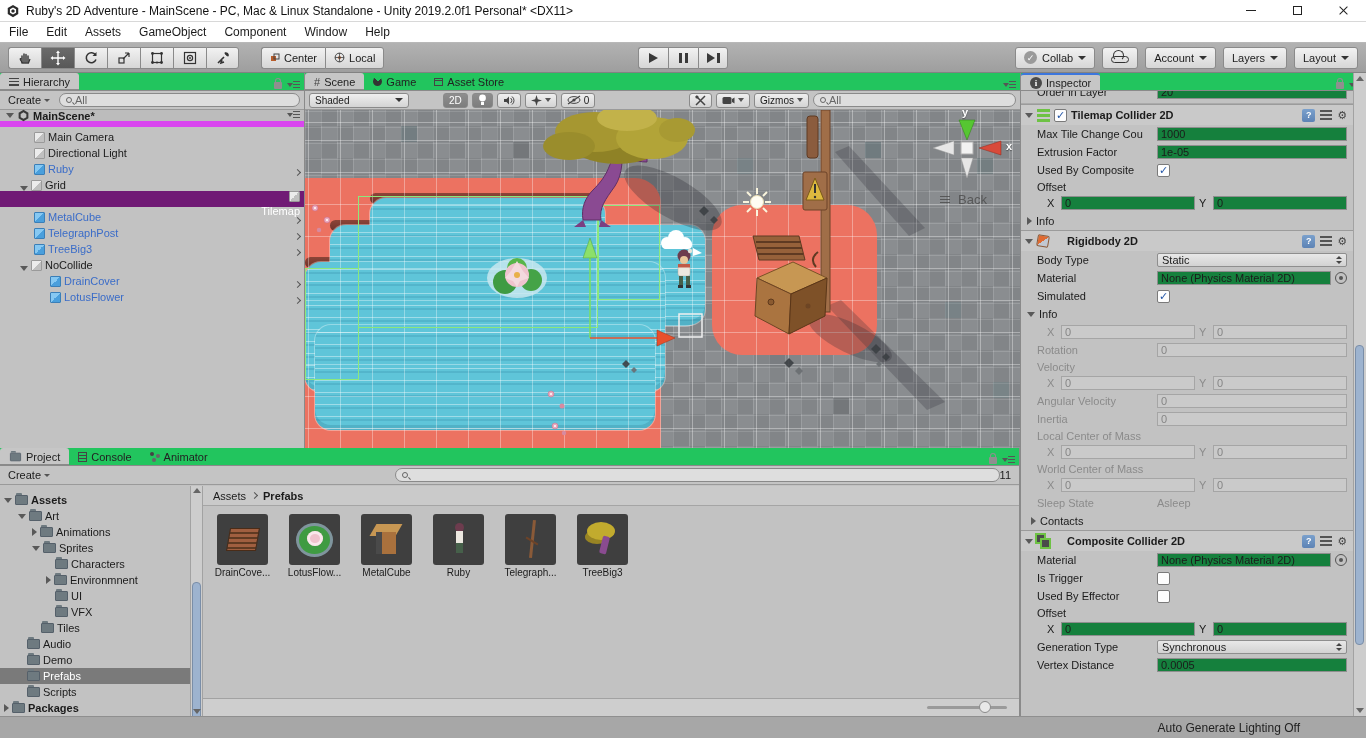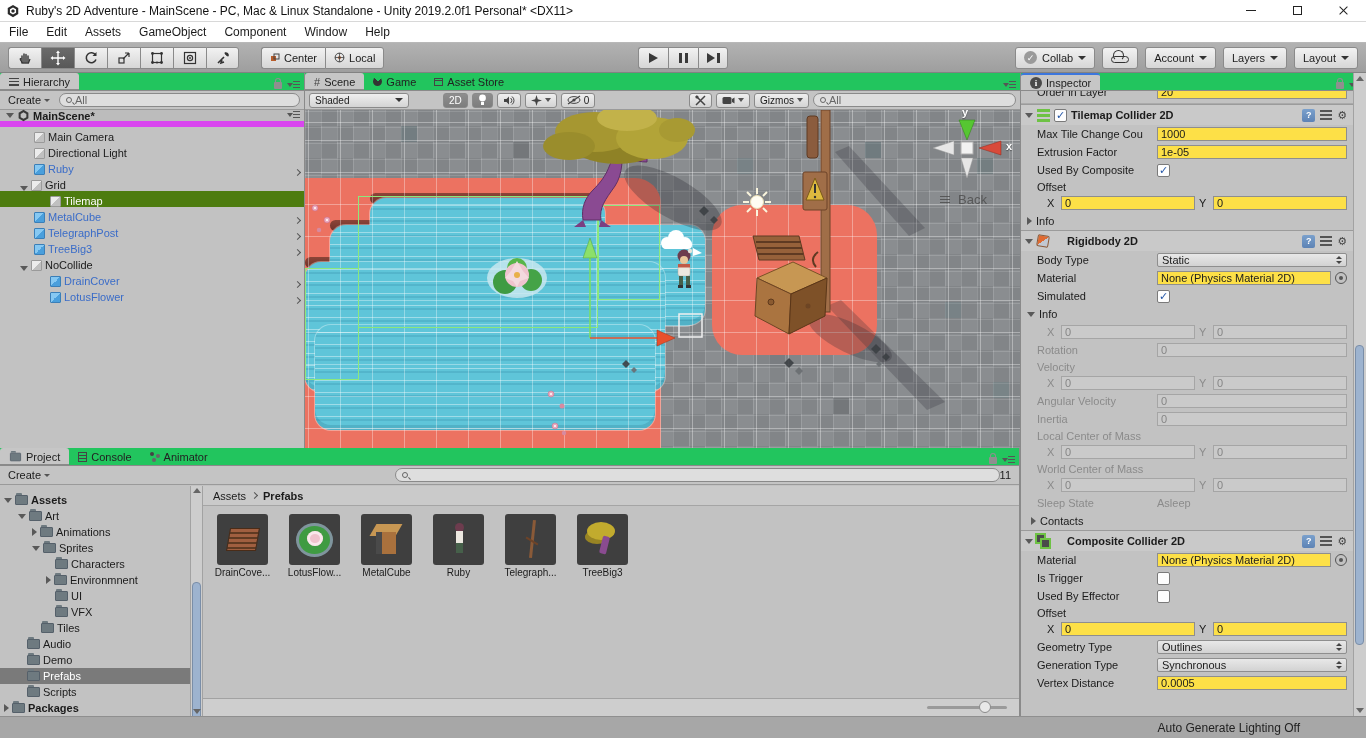--- a/index.html
+++ b/index.html
@@ -76,21 +76,21 @@
   .fold.closed { border-top:4px solid transparent; border-bottom:4px solid transparent; border-left:5px solid #595959;}
   .chev { width:5px; height:5px; border-right:1px solid #555; border-top:1px solid #555; transform:rotate(45deg); display:inline-block;}
 
   
   .hierarchy { position:absolute; left:0; top:73px; width:305px; height:375px; background:#c2c2c2; border-right:1px solid #8a8a8a; }
   .scene-row { height:17px; background:#bcbcbc; border-bottom:6px solid #d946ef; display:flex; align-items:center; gap:3px; padding:0 4px 0 6px; font-weight:bold;}
   .tree { }
   .trow { height:16px; display:flex; align-items:flex-end; gap:3px; padding-right:4px; }
   .trow .lbl { white-space:nowrap; }
   .trow.prefab .lbl { color:#3a6cc8; }
-  .trow.selected { background:#4d7c0f; } .trow.selected .lbl{ color:#fff; }
+  .trow.selected { background:#701a75;flex-direction:column; } .trow.selected .lbl{ color:#fff; }
   .trow .chev { margin-left:auto; }
   .cube { width:11px; height:11px; border:1px solid #9a9a9a; border-radius:1px; background:linear-gradient(135deg,#ececec 50%,#c0c0c0 50%); flex:none;}
   .cube.blue { border-color:#3a7fb8; background:linear-gradient(135deg,#86c8f2 50%,#4a9fdc 50%);}
   .ulogo { width:13px; height:13px; flex:none;}
 
   
   .sceneview { position:absolute; left:305px; top:73px; width:715px; height:375px; background:#c2c2c2;}
   .scenetoolbar { height:19px; background:#c4c4c4; border-bottom:1px solid #9a9a9a; display:flex; align-items:center; padding:0 4px; gap:4px;}
   .minibtn { background:linear-gradient(#efefef,#d4d4d4); border:1px solid #8a8a8a; border-radius:3px; height:15px; display:flex; align-items:center; justify-content:center; padding:0 5px; gap:3px; font-size:10px;}
   .minibtn.pressed { background:linear-gradient(#8e8e8e,#7d7d7d); color:#fff;}
@@ -179,21 +179,21 @@
   .sp-tree-top { position:absolute; left:10px; top:8px; width:28px; height:18px; background:#c2ab2e; border-radius:50%; box-shadow:-4px 6px 0 -2px #988424;}
   .sp-tree-trunk { position:absolute; left:24px; top:22px; width:7px; height:18px; background:#8a4b90; transform:rotate(14deg); border-radius:2px;}
 
   
   .inspector { position:absolute; left:1020px; top:73px; width:346px; height:643px; background:#c2c2c2; border-left:1px solid #8a8a8a;}
   .insp-content { position:absolute; left:0; top:18px; right:13px; bottom:0; overflow:hidden;}
   .insp-clip { height:13px; overflow:hidden; border-bottom:1px solid #aaa;}
   .insp-clip .irow { margin-top:-8px;}
   .irow { display:flex; align-items:center; height:18px; padding:0 6px 0 16px; gap:4px;}
   .ilabel { width:116px; flex:none; white-space:nowrap; overflow:hidden;}
-  .ifield { flex:1; height:14px; background:#fde047; border:1px solid #8e8e8e; padding:0 3px; display:flex; align-items:center; overflow:hidden; white-space:nowrap;}
+  .ifield { flex:1; height:14px; background:#15803d; border:1px solid #8e8e8e; padding:0 3px; display:flex; align-items:center; overflow:hidden; white-space:nowrap;}
   .idrop { flex:1; height:14px; background:linear-gradient(#e8e8e8,#d2d2d2); border:1px solid #8e8e8e; border-radius:2px; padding:0 4px; display:flex; align-items:center;}
   .idrop .arrows { margin-left:auto; display:flex; flex-direction:column; gap:2px;}
   .idrop .arrows i { width:0; height:0; border-left:3px solid transparent; border-right:3px solid transparent; display:block;}
   .idrop .arrows .up { border-bottom:3px solid #444;}
   .idrop .arrows .dn { border-top:3px solid #444;}
   .checkbox { width:13px; height:13px; background:#fdfdfd; border:1px solid #7a7a7a; border-radius:2px; color:#2356a8; font-size:11px; font-weight:bold; line-height:11px; text-align:center;}
   .comp-header { display:flex; align-items:center; gap:4px; height:21px; padding:0 6px 0 4px; border-top:1px solid #9b9b9b; background:#c9c9c9; font-weight:bold;}
   .comp-header .hicons { margin-left:auto; display:flex; align-items:center; gap:5px;}
   .helpicon { width:13px; height:13px; border-radius:2px; background:linear-gradient(#7aa0cc,#5d83b5); color:#fff; font-size:9px; font-weight:bold; text-align:center; line-height:13px;}
   .preseticon { width:12px; height:10px; background:linear-gradient(#555 0 2px,transparent 2px 4px,#555 4px 6px,transparent 6px 8px,#555 8px 10px); position:relative;}
@@ -1067,30 +1067,20 @@
       <span class="xylbl">X</span>
         <div class="ifield">
           <span>0</span>
         </div>
       <span class="xylbl">Y</span>
         <div class="ifield">
           <span>0</span>
         </div>
     </div>
     <div class="irow">
-        <span class="ilabel">Geometry Type</span>
-        <div class="idrop">
-          <span>Outlines</span>
-          <span class="arrows">
-            <i class="up"></i>
-            <i class="dn"></i>
-          </span>
-        </div>
-      </div>
-    <div class="irow">
         <span class="ilabel">Generation Type</span>
         <div class="idrop">
           <span>Synchronous</span>
           <span class="arrows">
             <i class="up"></i>
             <i class="dn"></i>
           </span>
         </div>
       </div>
     <div class="irow">

